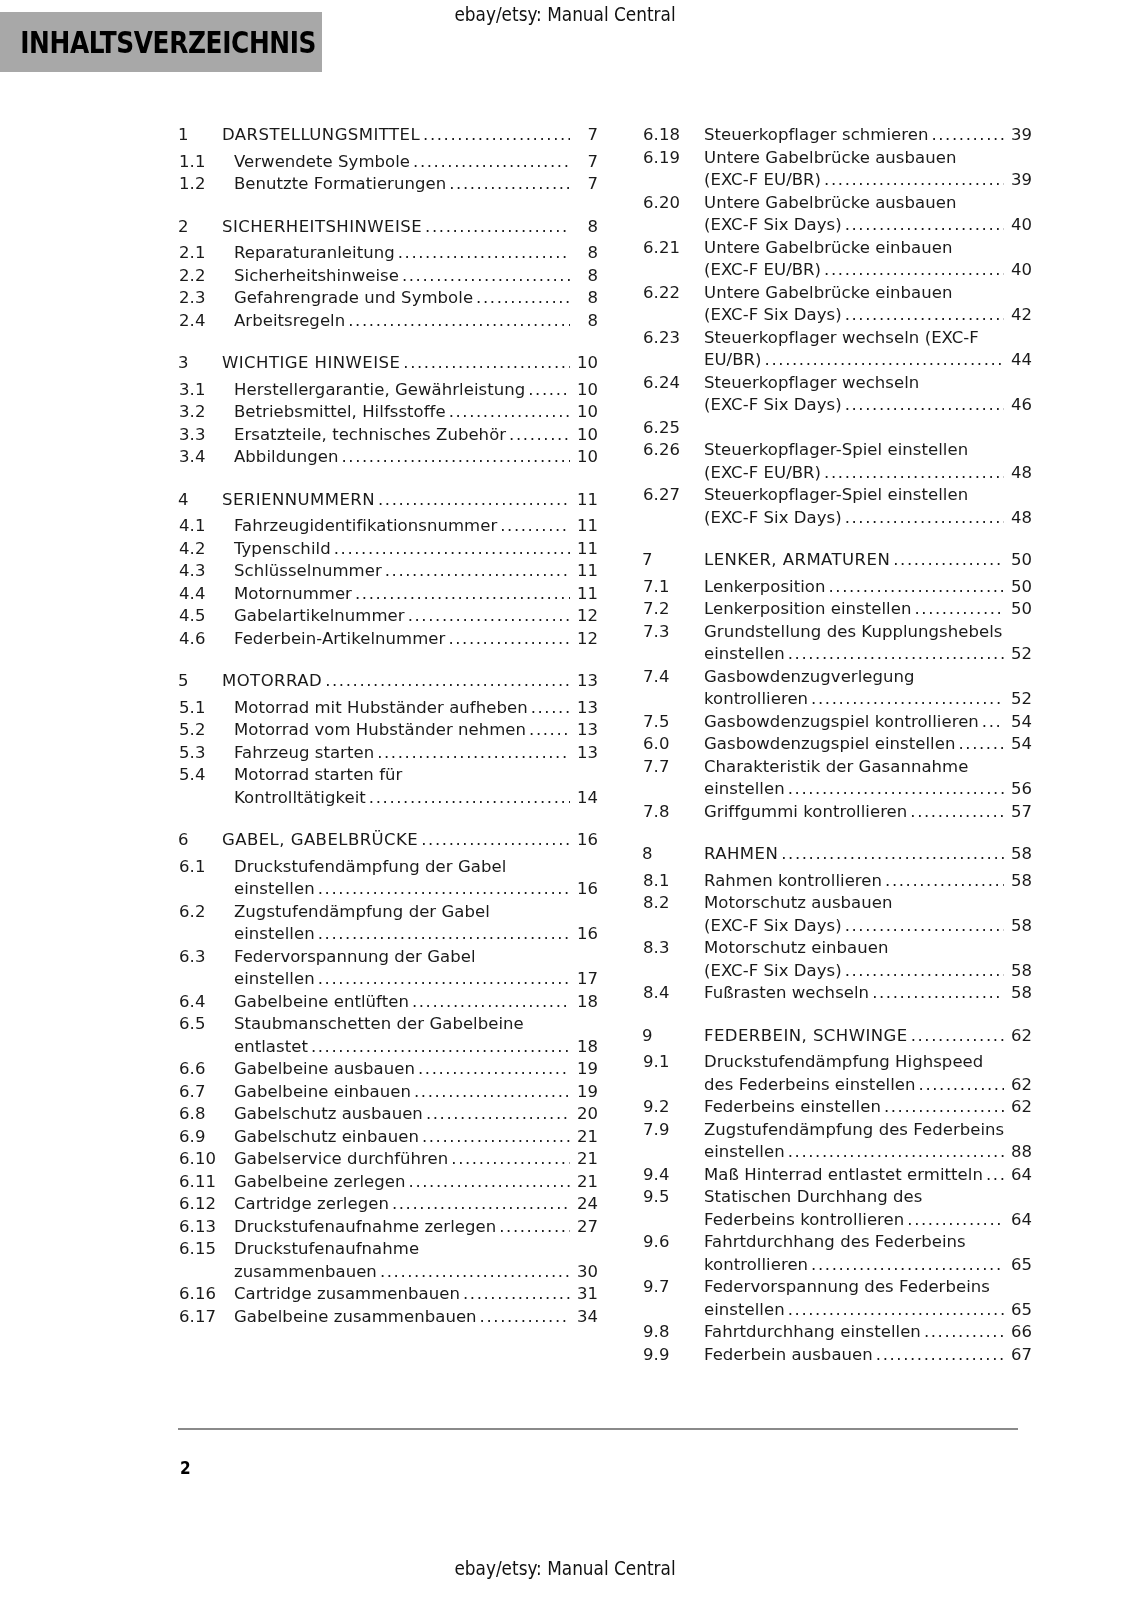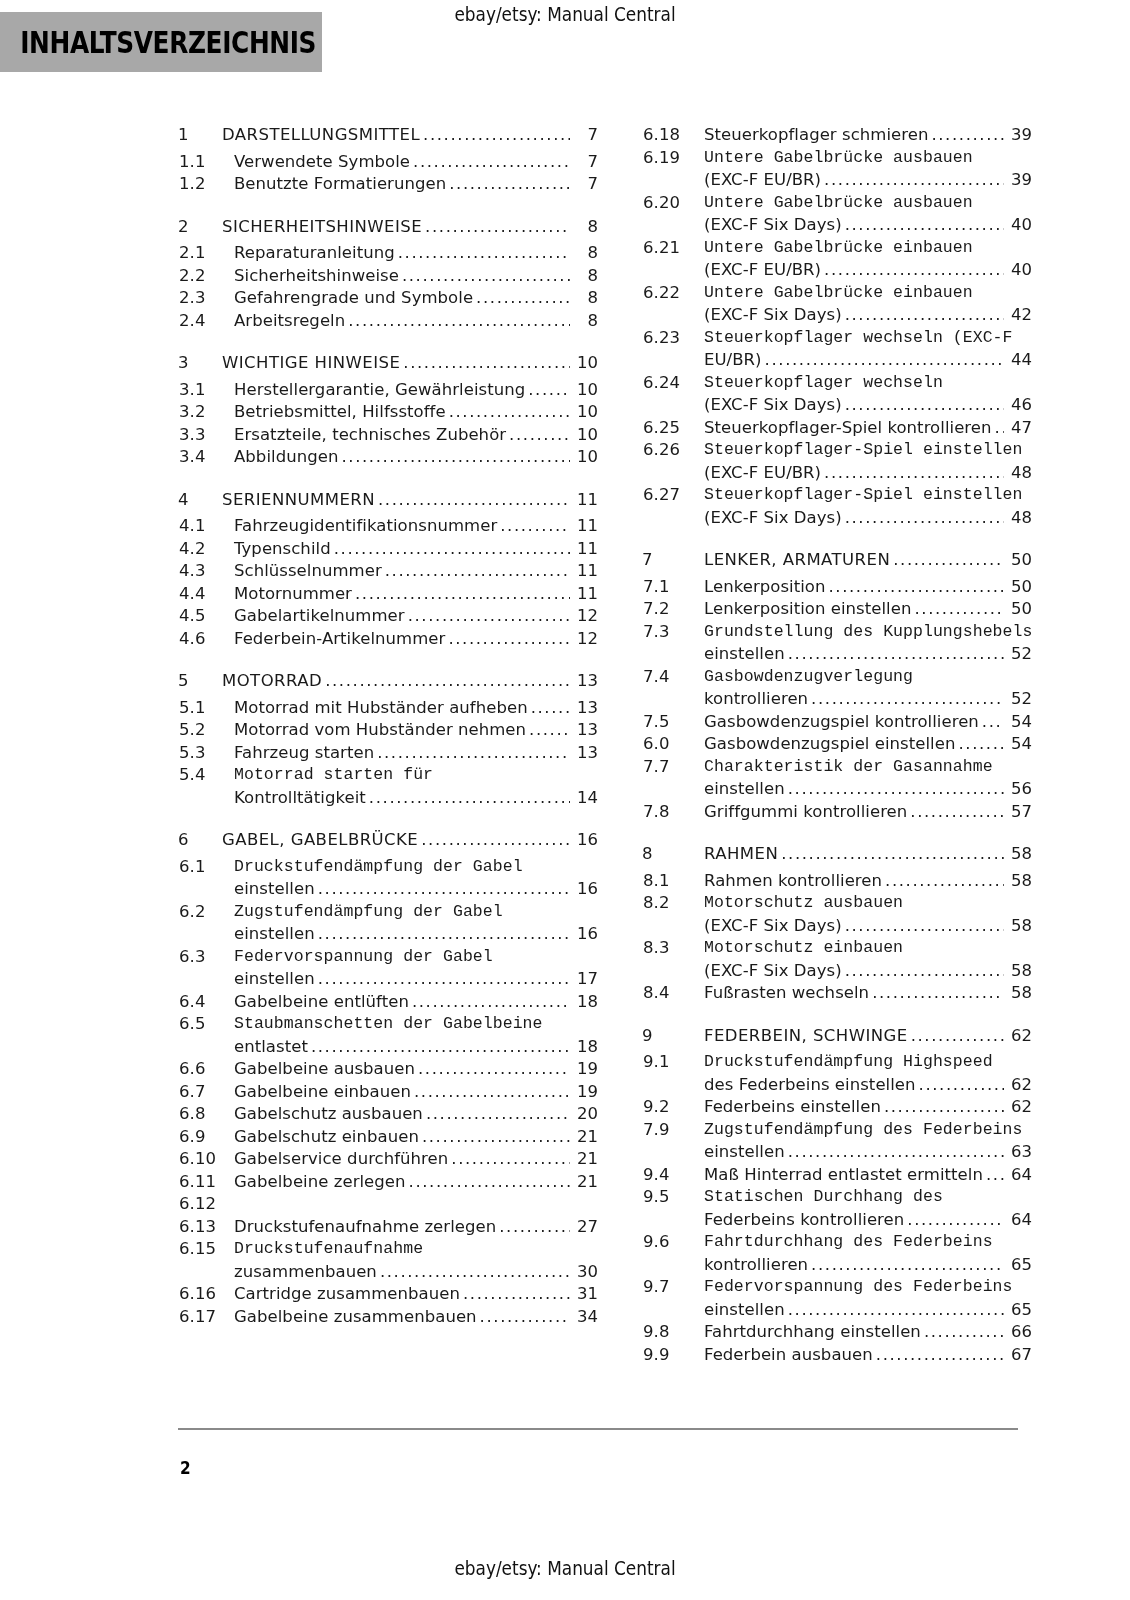--- a/index.html
+++ b/index.html
@@ -111,21 +111,21 @@
   }
   .leader::after {
     content:"............................................................................................";
   }
   .pg {
     flex:0 0 auto;
     width:26px;
     text-align:right;
     font-size:16.5px;
   }
-  .line.nolead { white-space:nowrap;font-family:Liberation Mono, monospace; }
+  .line.nolead { white-space:nowrap; }
 
   
   .rule {
     position:absolute;
     left:178px; top:1428px;
     width:840px; height:2px;
     background:#8a8a8a;
   }
   .pagenum {
     position:absolute;
@@ -527,20 +527,27 @@
         <div class="body">
           <div class="line">
             <span class="txt">Gabelbeine zerlegen</span>
             <span class="leader"></span>
             <span class="pg">21</span>
           </div>
         </div>
       </div>
       <div class="sec">
         <div class="num">6.12</div>
+        <div class="body">
+          <div class="line">
+            <span class="txt">Cartridge zerlegen</span>
+            <span class="leader"></span>
+            <span class="pg">24</span>
+          </div>
+        </div>
       </div>
       <div class="sec">
         <div class="num">6.13</div>
         <div class="body">
           <div class="line">
             <span class="txt">Druckstufenaufnahme zerlegen</span>
             <span class="leader"></span>
             <span class="pg">27</span>
           </div>
         </div>
@@ -663,27 +670,20 @@
           </div>
           <div class="line">
             <span class="txt">(EXC-F Six Days)</span>
             <span class="leader"></span>
             <span class="pg">46</span>
           </div>
         </div>
       </div>
       <div class="sec">
         <div class="num">6.25</div>
-        <div class="body">
-          <div class="line">
-            <span class="txt">Steuerkopflager-Spiel kontrollieren</span>
-            <span class="leader"></span>
-            <span class="pg">47</span>
-          </div>
-        </div>
       </div>
       <div class="sec">
         <div class="num">6.26</div>
         <div class="body">
           <div class="line nolead">
             <span class="txt">Steuerkopflager-Spiel einstellen</span>
           </div>
           <div class="line">
             <span class="txt">(EXC-F EU/BR)</span>
             <span class="leader"></span>
@@ -894,21 +894,21 @@
       </div>
       <div class="sec">
         <div class="num">7.9</div>
         <div class="body">
           <div class="line nolead">
             <span class="txt">Zugstufendämpfung des Federbeins</span>
           </div>
           <div class="line">
             <span class="txt">einstellen</span>
             <span class="leader"></span>
-            <span class="pg">63</span>
+            <span class="pg">88</span>
           </div>
         </div>
       </div>
       <div class="sec">
         <div class="num">9.4</div>
         <div class="body">
           <div class="line">
             <span class="txt">Maß Hinterrad entlastet ermitteln</span>
             <span class="leader"></span>
             <span class="pg">64</span>

